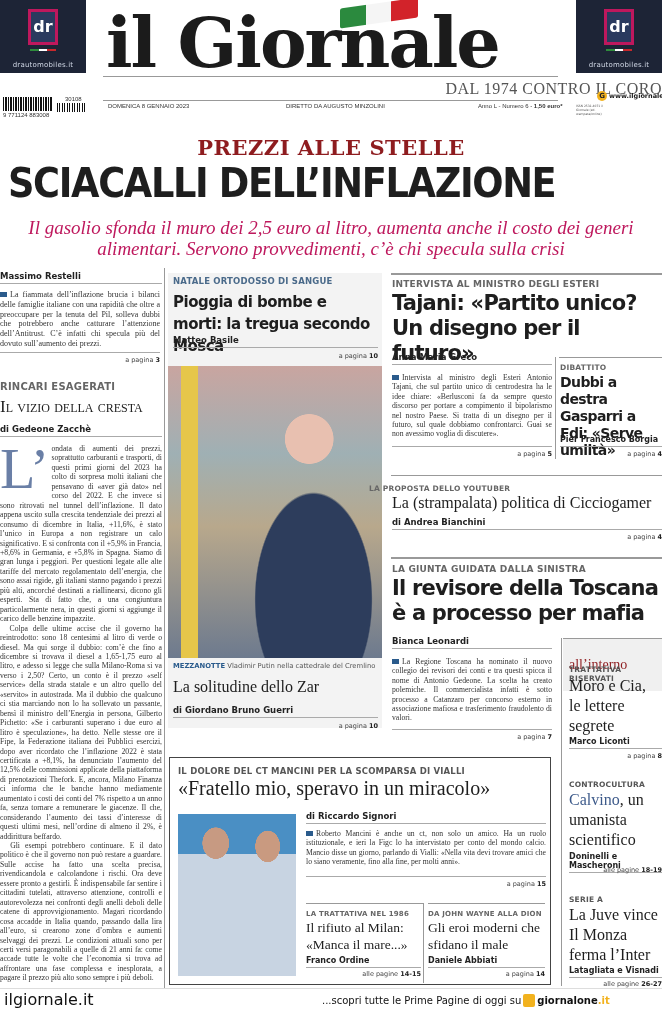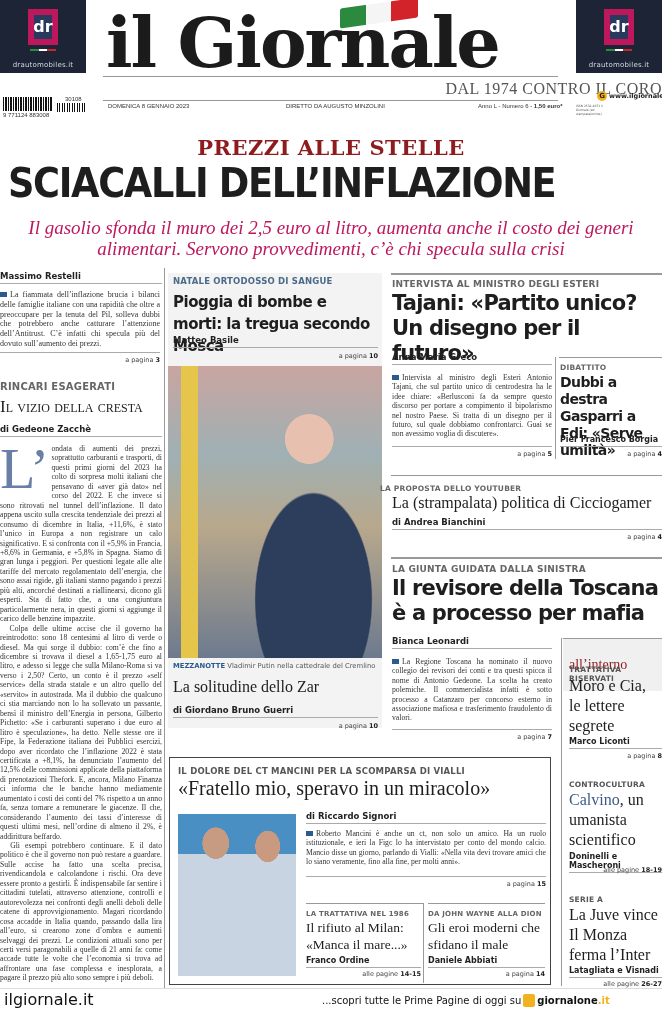--- a/index.html
+++ b/index.html
@@ -1,19 +1,19 @@
 <!DOCTYPE html>
 <html><head>
 <meta charset="utf-8">
 <style>
 *{box-sizing:border-box;margin:0;padding:0}
 body{width:662px;height:1012px;background:#fff;position:relative;overflow:hidden;font-family:"DejaVu Serif",serif;color:#1a1a1a}
 .abs{position:absolute}
 .ad{background:#1d2436;color:#cfd6e4;display:flex;flex-direction:column;align-items:center;justify-content:center}
-.ad .logo{width:30px;height:36px;border:6px solid #be185d;background:#2a3a5e;color:#fff;font-family:"DejaVu Sans",sans-serif;font-weight:bold;font-size:16px;display:flex;align-items:center;justify-content:center;margin-top:4px}
+.ad .logo{width:30px;height:36px;border:3px solid #be185d;background:#2a3a5e;color:#fff;font-family:"DejaVu Sans",sans-serif;font-weight:bold;font-size:16px;display:flex;align-items:center;justify-content:center;margin-top:4px}
 .ad .tri{width:26px;height:2px;margin-top:4px;background:linear-gradient(90deg,#2e8b3c 33%,#fff 33% 66%,#c8282c 66%)}
 .ad .url{font-family:"DejaVu Sans",sans-serif;font-size:7px;margin-top:10px;letter-spacing:0.2px}
 .masthead{font-family:"DejaVu Serif",serif;font-weight:bold;font-size:70px;letter-spacing:-2px;color:#1b1b1b;line-height:1}
 .flag{background:linear-gradient(90deg,#2b8a3e 0 33%,#f5f5f5 33% 66%,#d2232a 66%);transform:skewY(-8deg);border-radius:2px}
 .motto{font-family:"Liberation Serif",serif;font-size:16px;color:#555;letter-spacing:0.5px}
 .dateline{font-family:"Liberation Sans",sans-serif;font-size:6px;color:#333}
 .rule{background:#999}
 .kicker-red{font-family:"DejaVu Serif",serif;font-weight:bold;color:#8e1c1f;font-size:21px;letter-spacing:0.5px}
 .headline{font-family:"DejaVu Sans",sans-serif;font-weight:bold;font-size:40px;letter-spacing:-1.5px;transform:scaleX(0.92);transform-origin:left top;white-space:nowrap;color:#1e1e1e}
 .deck{font-family:"Liberation Serif",serif;font-style:italic;font-size:19px;line-height:21px;text-align:center;color:#be185d}
@@ -117,21 +117,21 @@
 <div class="abs apag" style="left:392px;top:446px;width:160px"><span>a pagina</span> <b>5</b></div>
 <div class="abs vline" style="left:555px;top:357px;height:102px"></div>
 
 <div class="abs rule" style="left:559px;top:357px;width:103px;height:1px"></div>
 <div class="abs kick-s" style="left:560px;top:363px;font-size:7.5px;color:#666">DIBATTITO</div>
 <div class="abs h-sans" style="left:560px;top:374px;width:102px;font-size:14px;line-height:17px;letter-spacing:-0.6px">Dubbi a destra Gasparri a Fdi: «Serve umiltà»</div>
 <div class="abs author" style="left:560px;top:435px;width:102px;font-size:8px">Pier Francesco Borgia</div>
 <div class="abs apag" style="left:560px;top:447px;width:102px;border-top:none"><span>a pagina</span> <b>4</b></div>
 
 <div class="abs rule" style="left:391px;top:475px;width:271px;height:1px"></div>
-<div class="abs kick-s" style="left:380px;top:484px;font-size:7.5px;color:#666">LA PROPOSTA DELLO YOUTUBER</div>
+<div class="abs kick-s" style="left:369px;top:484px;font-size:7.5px;color:#666">LA PROPOSTA DELLO YOUTUBER</div>
 <div class="abs h-serif" style="left:392px;top:494px;font-size:16px">La (strampalata) politica di Cicciogamer</div>
 <div class="abs author" style="left:392px;top:517px;width:270px"><span class="di">di</span> <span>Andrea Bianchini</span></div>
 <div class="abs apag" style="left:392px;top:530px;width:270px;border-top:none"><span>a pagina</span> <b>4</b></div>
 
 <div class="abs rule" style="left:391px;top:557px;width:271px;height:1.5px"></div>
 <div class="abs kick-s" style="left:392px;top:564px;font-size:9px;color:#666">LA GIUNTA GUIDATA DALLA SINISTRA</div>
 <div class="abs h-sans" style="left:392px;top:576px;width:270px;font-size:21px;line-height:25px;letter-spacing:-0.8px">Il revisore della Toscana è a processo per mafia</div>
 <div class="abs author" style="left:392px;top:636px;width:160px">Bianca Leonardi</div>
 <div class="abs body" style="left:392px;top:657px;width:160px;font-size:7.7px;line-height:9.4px"><span class="sq"></span><span>La Regione Toscana ha nominato il nuovo collegio dei revisori dei conti e tra questi spicca il nome di Antonio Gedeone. La scelta ha creato polemiche. Il commercialista infatti è sotto processo a Catanzaro per concorso esterno in associazione mafiosa e trasferimento fraudolento di valori.</span></div>
 <div class="abs apag" style="left:392px;top:729px;width:160px"><span>a pagina</span> <b>7</b></div>

